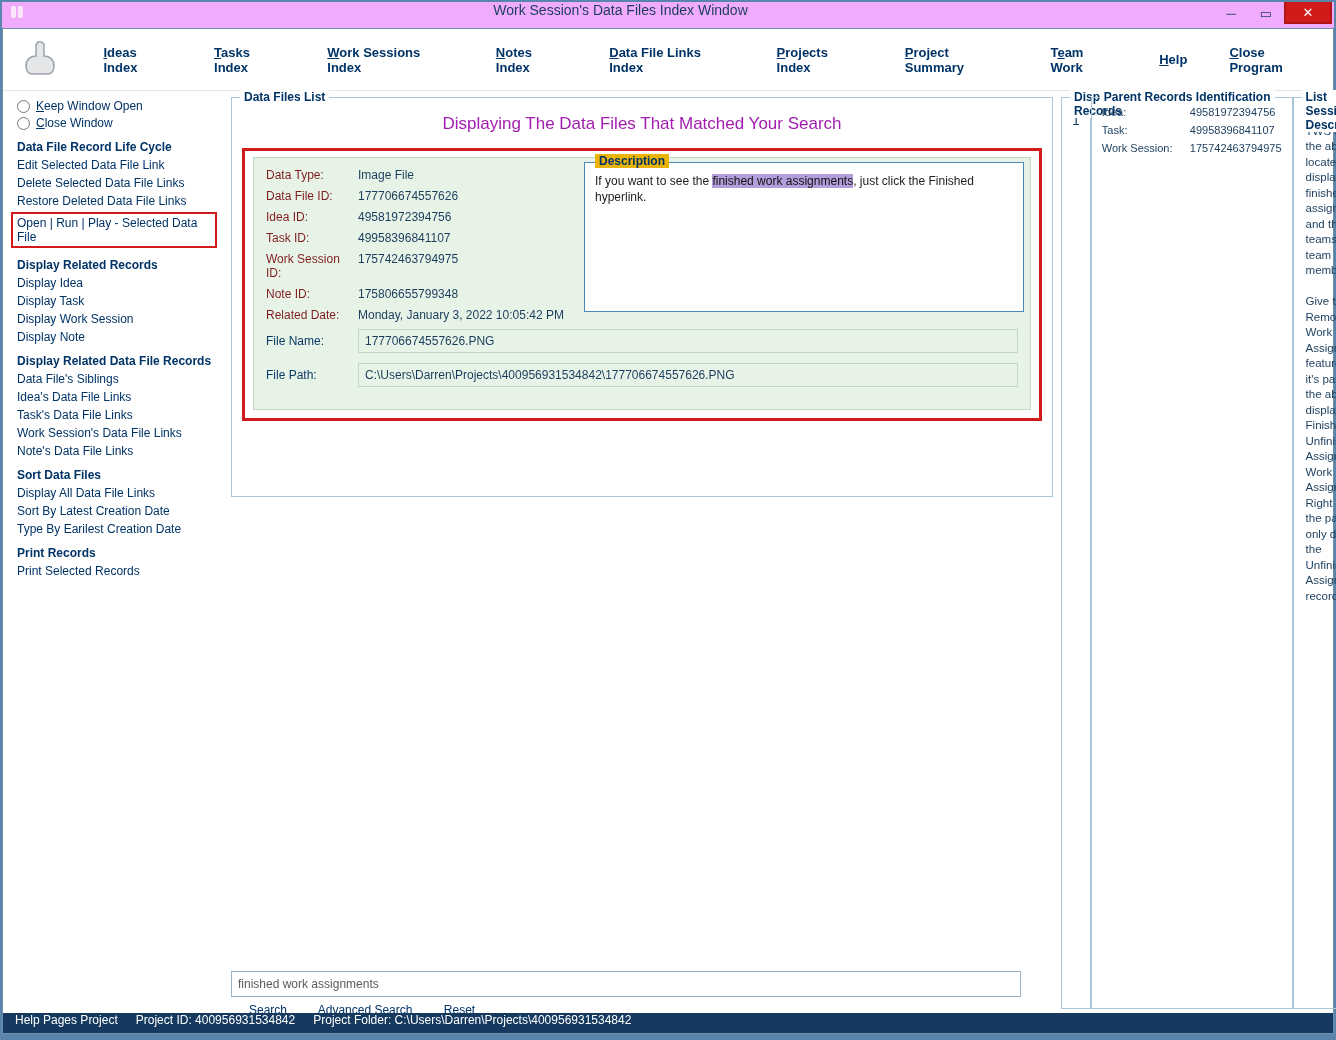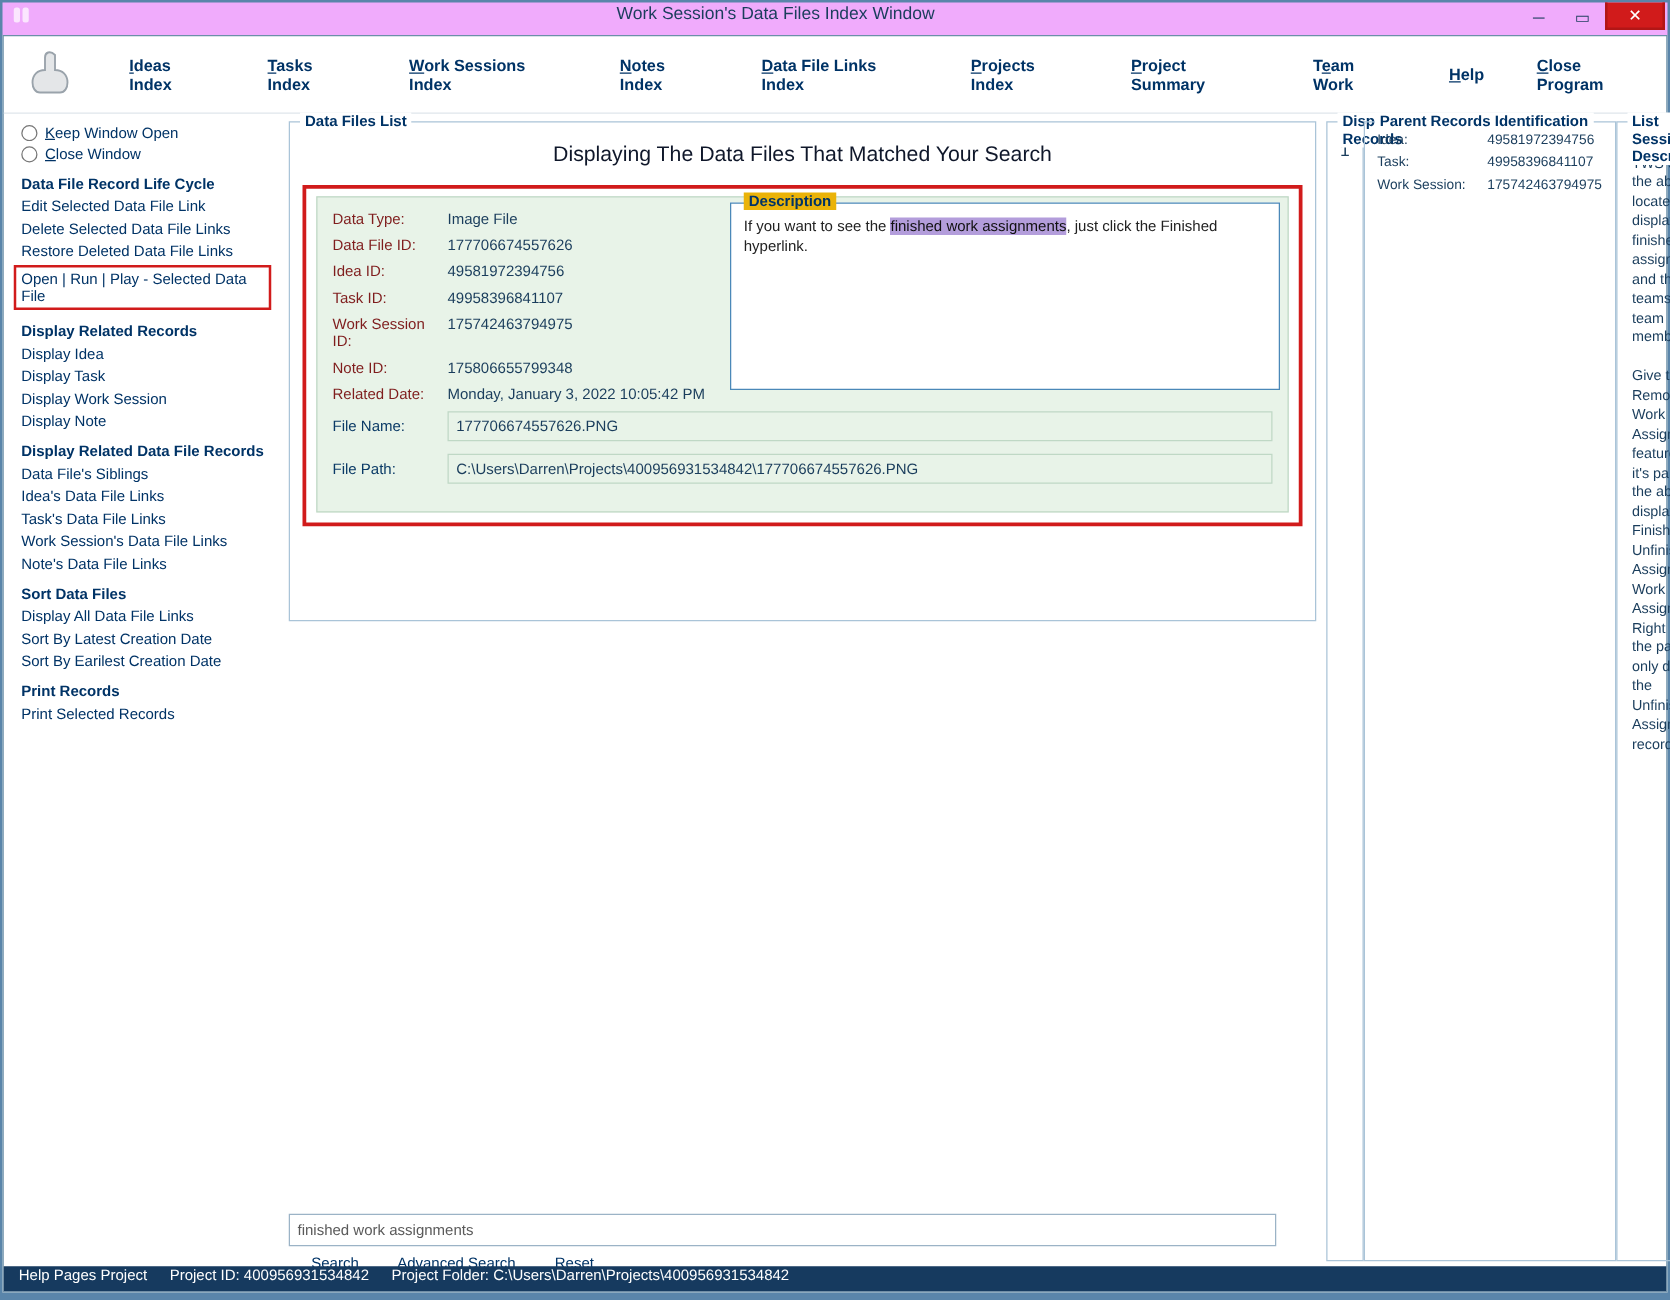--- a/index.html
+++ b/index.html
@@ -20,21 +20,21 @@
 .sidebar { width: 222px; padding: 8px 6px 4px 14px; }
 .radio-row { display: flex; align-items: center; margin-bottom: 3px; color: #003366; }
 .radio-row input { margin-right: 6px; }
 .radio-row .ul { text-decoration: underline; }
 .side-h { font-weight: bold; color: #003366; margin-top: 10px; margin-bottom: 4px; font-size: 12px; }
 .side-link { color: #003366; display: block; margin-bottom: 4px; cursor: pointer; font-size: 12px; }
 .side-link.boxed { border: 2px solid #d11b1b; padding: 2px 4px; margin-left: -6px; margin-right: 2px; margin-top:2px; margin-bottom:6px;}
 .center { flex: 1; padding: 6px 8px 4px 6px; display: flex; flex-direction: column; }
 .fieldset { border: 1px solid #aac4d8; position: relative; padding: 8px 10px 10px 10px; margin-bottom: 8px; }
 .fieldset > .legend { position: absolute; top: -8px; left: 8px; background: #fff; color: #003366; font-weight: bold; font-size: 12px; padding: 0 4px; }
-.dfl-title { text-align: center; color: #0f172a; font-size: 17px; margin: 8px 0 14px 0; }
+.dfl-title { text-align: center; color: #a21caf; font-size: 17px; margin: 8px 0 14px 0; }
 .redbox { border: 3px solid #d11b1b; padding: 6px 8px 8px 8px; background: #fff; }
 .greenbox { background: #e8f3e8; border: 1px solid #bfd8c5; padding: 10px 12px 12px 12px; position: relative; }
 .details-row { display: flex; margin-bottom: 7px; font-size: 12px; color: #1a3d5c; }
 .details-row .lab { width: 92px; color: #7f1d1d; }
 .details-row .val { color: #1a3d5c; }
 .desc-box { position: absolute; top: 4px; right: 6px; width: 440px; height: 150px; border: 1px solid #4a88b8; background: #fff; padding: 10px 10px; }
 .desc-box .legend { position: absolute; top: -9px; left: 10px; background: #eab308; font-weight: bold; color: #003366; padding: 0 4px; font-size: 12px;}
 .desc-box .hl { background: #b39ddb; color: #111; }
 .desc-text { color: #222; font-size: 12px; line-height: 1.35; }
 .file-fields { margin-top: 6px; }
@@ -141,21 +141,21 @@
         <div class="side-h">Display Related Data File Records</div>
         <a class="side-link">Data File's Siblings</a>
         <a class="side-link">Idea's Data File Links</a>
         <a class="side-link">Task's Data File Links</a>
         <a class="side-link">Work Session's Data File Links</a>
         <a class="side-link">Note's Data File Links</a>
 
         <div class="side-h">Sort Data Files</div>
         <a class="side-link">Display All Data File Links</a>
         <a class="side-link">Sort By Latest Creation Date</a>
-        <a class="side-link">Sort By Earilest Creation Date</a>
+        <a class="side-link">Type By Earilest Creation Date</a>
 
         <div class="side-h">Print Records</div>
         <a class="side-link">Print Selected Records</a>
       </div>
 
       <div class="center">
         <div class="fieldset" style="flex:0 0 auto; min-height:400px;">
           <div class="legend">Data Files List</div>
           <div class="dfl-title">Displaying The Data Files That Matched Your Search</div>
           <div class="redbox">

